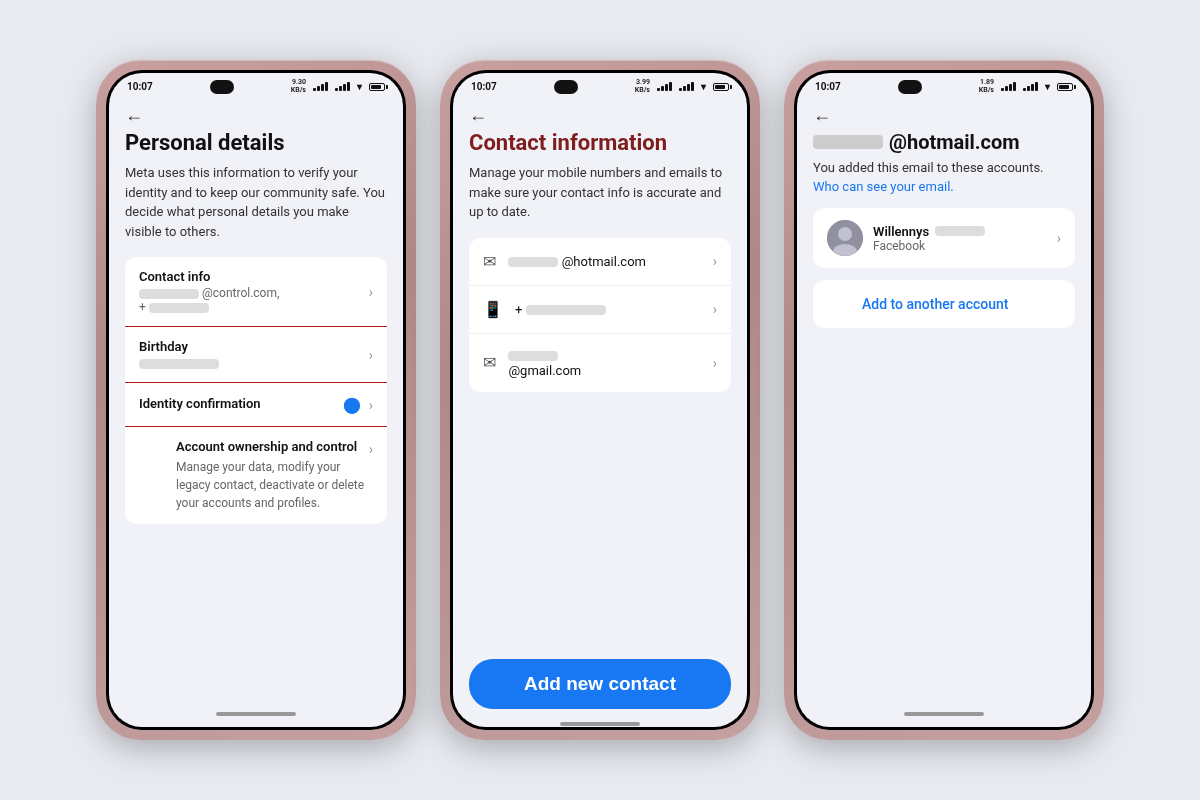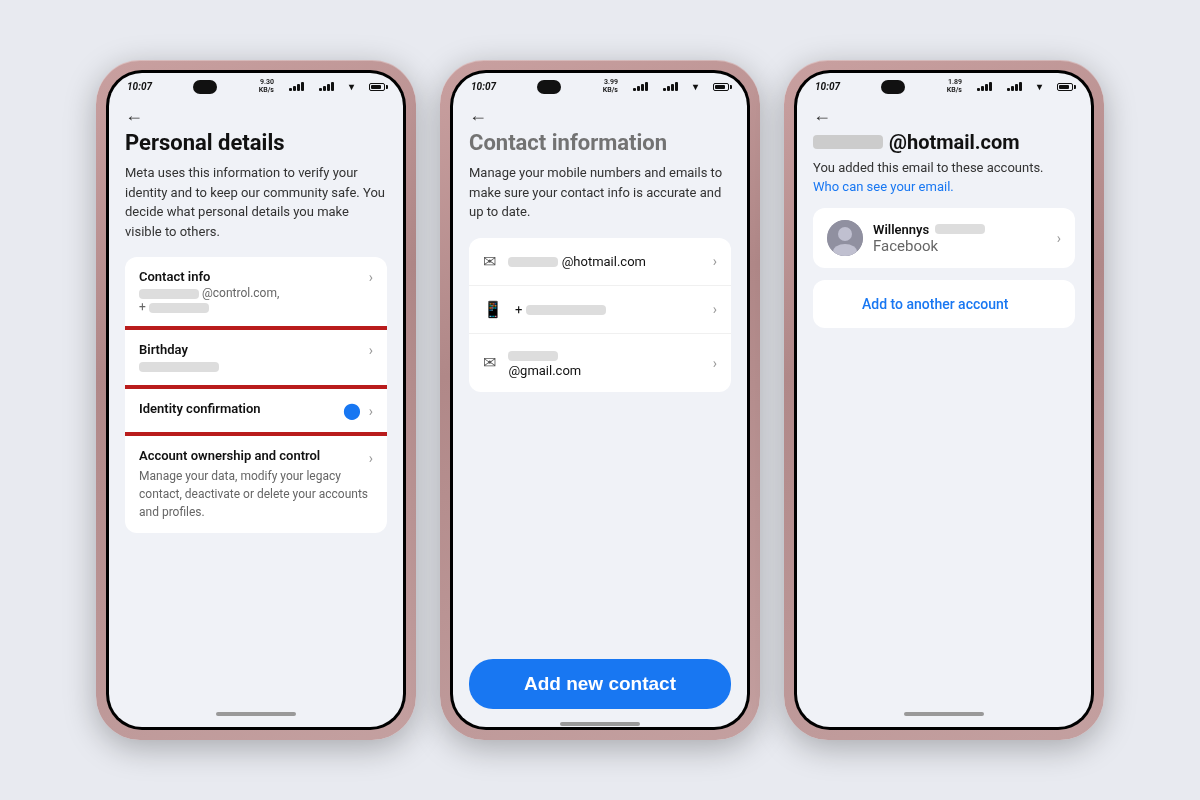--- a/index.html
+++ b/index.html
@@ -55,31 +55,31 @@
       justify-content: space-between;
       align-items: center;
       padding: 6px 18px 2px;
       font-size: 10px;
       font-weight: 600;
       color: #111;
       background: transparent;
       flex-shrink: 0;
     }
 
-    .status-left { font-size: 10px; font-weight: 700; font-style: italic; }
+    .status-left { font-size: 10px; font-weight: 700; }
     .status-center {
       width: 24px;
       height: 14px;
       background: #111;
       border-radius: 12px;
     }
     .status-right {
       display: flex;
       align-items: center;
-      gap: 15px;
+      gap: 7px;
       font-size: 9px;
       font-weight: 600;
     }
     .battery-icon {
       display: inline-block;
       width: 16px;
       height: 8px;
       border: 1.5px solid #111;
       border-radius: 2px;
       position: relative;
@@ -134,23 +134,24 @@
     }
 
     .pd-card {
       background: #fff;
       border-radius: 12px;
       overflow: hidden;
     }
 
     .pd-item {
       padding: 12px 14px;
-      border-bottom: 4px solid #b91c1c;
+      border-bottom: 1px solid #b91c1c;
       display: flex;
       justify-content: space-between;
+      align-items: center;
       cursor: pointer;
     }
     .pd-item:last-child { border-bottom: none; }
 
     .pd-item-left { flex: 1; }
     .pd-item-label {
       font-size: 13px;
       font-weight: 600;
       color: #111;
       margin-bottom: 2px;
@@ -180,21 +181,21 @@
     .contact-info {
       padding: 0 16px;
       flex: 1;
       display: flex;
       flex-direction: column;
     }
 
     .ci-title {
       font-size: 22px;
       font-weight: 700;
-      color: #737373;
+      color: #7f1d1d;
       margin-bottom: 8px;
     }
 
     .ci-desc {
       font-size: 13px;
       color: #333;
       line-height: 1.5;
       margin-bottom: 16px;
     }
 
@@ -326,21 +327,21 @@
       gap: 6px;
     }
     .ed-account-name .blurred {
       display: inline-block;
       background: #ddd;
       border-radius: 4px;
       height: 10px;
       width: 50px;
     }
     .ed-account-platform {
-      font-size: 15px;
+      font-size: 12px;
       color: #666;
     }
     .ed-chevron { color: #999; font-size: 14px; }
 
     .ed-actions-card {
       background: #fff;
       border-radius: 12px;
       overflow: hidden;
       padding-left: 35px;
     }
@@ -445,21 +446,21 @@
             <div class="pd-item">
               <div class="pd-item-left">
                 <div class="pd-item-label">Identity confirmation</div>
               </div>
               <div class="pd-item-right-group">
                 <span style="font-size:16px; color:#1877f2;">⬤</span>
                 <span class="pd-chevron">›</span>
               </div>
             </div>
 
-            <div class="pd-item" style="align-items:flex-start;">
+            <div class="pd-item" style="align-items:flex-start;margin-left:37px;">
               <div class="pd-item-left">
                 <div class="pd-item-label">Account ownership and control</div>
                 <div class="pd-item-value" style="margin-top:4px; line-height:1.5;">Manage your data, modify your legacy contact, deactivate or delete your accounts and profiles.</div>
               </div>
               <span class="pd-chevron" style="margin-top:2px;">›</span>
             </div>
           </div>
         </div>
 
         <div style="height:20px; display:flex; justify-content:center; align-items:center; padding-bottom:6px;">

